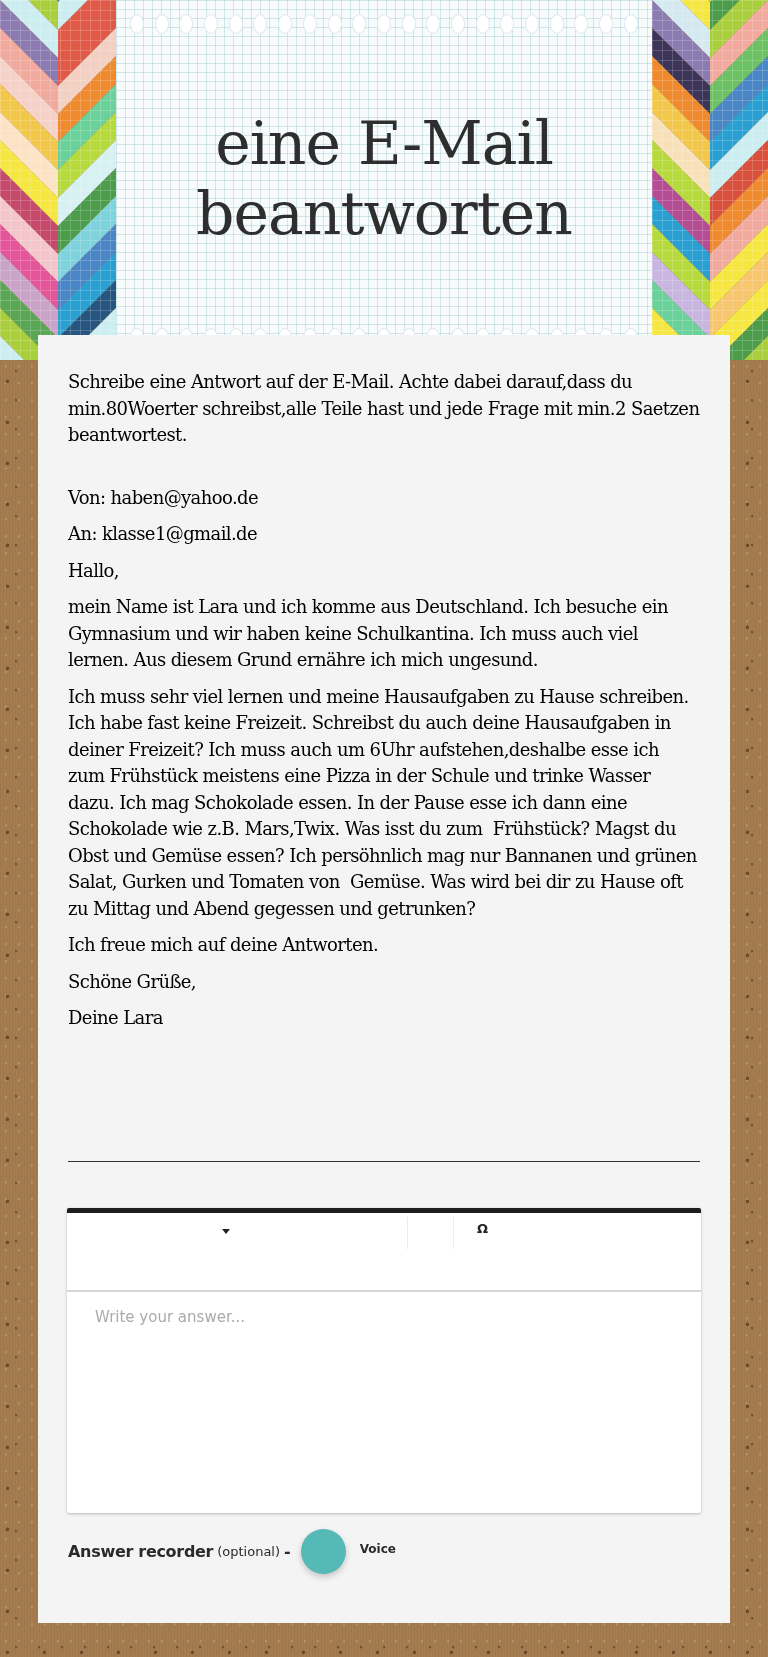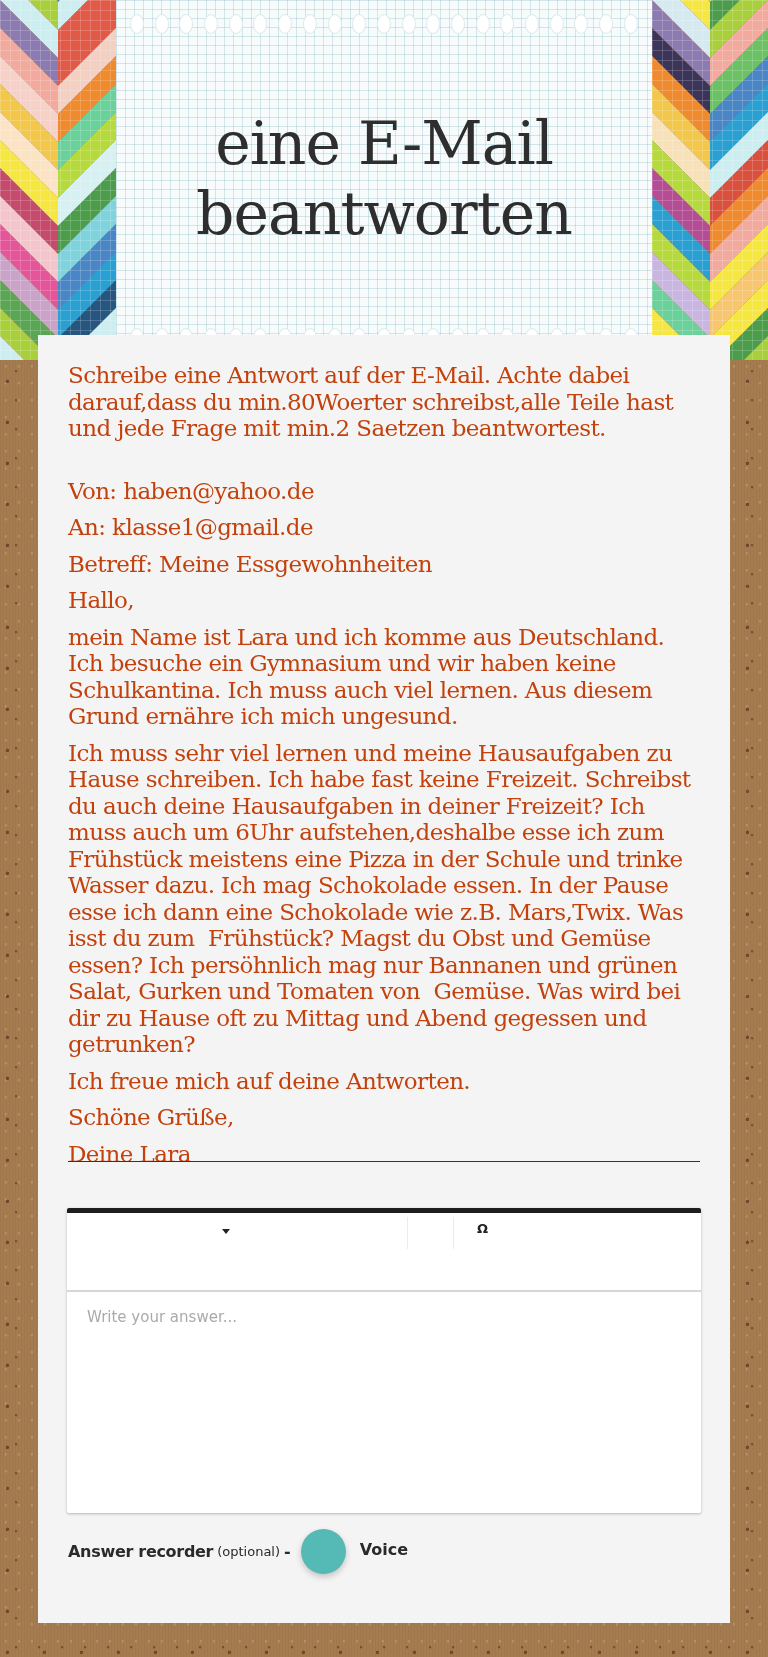--- a/index.html
+++ b/index.html
@@ -43,22 +43,22 @@
     position: absolute; left: 116px; width: 536px; top: 108px; text-align: center;
     font-family: "DejaVu Serif", serif; font-size: 60px; line-height: 70px;
     color: #2e2e2e; letter-spacing: -1px; margin: 0; font-weight: normal;
   }
   
   .card {
     position: absolute; left: 38px; top: 335px; width: 692px; height: 1288px;
     background: #f4f4f4;
   }
   .content {
-    position: absolute; left: 30px; top: 27px; width: 632px;
-    font-family: "DejaVu Serif", serif; font-size: 23px; color: #c2410c;
+    position: absolute; left: 30px; top: 34px; width: 632px;
+    font-family: "DejaVu Serif", serif; font-size: 18px; color: #000000;
     letter-spacing: -0.6px;
   }
   .content p { margin: 0 0 10px 0; line-height: 26.5px; }
   .content p.instructions { margin-bottom: 36px; }
   .rule { position: absolute; left: 30px; top: 826px; width: 632px; height: 1px; background: #333; }
   
   .editor {
     position: absolute; left: 29px; top: 873px; width: 634px; height: 300px;
     background: #fff; box-shadow: 0 1px 3px rgba(0,0,0,0.25);
     border-top: 5px solid #1e1e1e; border-radius: 2px;
@@ -66,31 +66,31 @@
   .toolbar { position: relative; height: 77px; border-bottom: 2px solid #d6d6d6; }
   .tb-dropdown { position: absolute; left: 0; top: 0; width: 340px; height: 36px; }
   .caret { position: absolute; left: 155px; top: 16px; width: 0; height: 0;
     border-left: 4px solid transparent; border-right: 4px solid transparent; border-top: 5px solid #222; }
   .tb-div { position: absolute; top: 4px; width: 1px; height: 32px; background: #ececec; }
   .tb-div.d1 { left: 340px; }
   .tb-div.d2 { left: 386px; }
   .omega { position: absolute; left: 410px; top: 8px; font-family: "DejaVu Sans", sans-serif;
     font-weight: bold; font-size: 13px; color: #222; }
   .answer { position: absolute; left: 0; top: 79px; right: 0; bottom: 0; border: none; outline: none;
-    resize: none; padding: 16px 20px; box-sizing: border-box; background: transparent;
+    resize: none; padding: 16px 28px; box-sizing: border-box; background: transparent;
     font-family: "DejaVu Sans", sans-serif; font-size: 15px; color: #333; }
   .answer::placeholder { color: #aaa; }
   
   .recorder { position: absolute; left: 30px; top: 1193px; height: 46px; display: flex; align-items: center; }
   .rec-label { font-family: "DejaVu Sans", sans-serif; font-weight: bold; font-size: 16px; color: #2a2a2a; letter-spacing: -0.3px; }
   .rec-optional { font-family: "DejaVu Sans", sans-serif; font-weight: normal; font-size: 13px; color: #2a2a2a; margin-left: 4px; }
   .rec-dash { font-family: "DejaVu Sans", sans-serif; font-weight: bold; font-size: 16px; color: #2a2a2a; margin-left: 4px; }
   .rec-btn { width: 45px; height: 45px; border-radius: 50%; background: #55b9b6; margin-left: 10px;
     box-shadow: 0 3px 6px rgba(0,0,0,0.2); cursor: pointer; }
-  .rec-voice { font-family: "DejaVu Sans", sans-serif; font-weight: bold; font-size: 16px; color: #2a2a2a; margin-left: 14px; margin-top: -4px; }
+  .rec-voice { font-family: "DejaVu Sans", sans-serif; font-weight: bold; font-size: 12px; color: #2a2a2a; margin-left: 14px; margin-top: -4px; }
 </style>
 </head>
 <body>
 
 <div class="banner">
   <div class="stripes left">
     <svg class="stripe-col a" width="58" height="360" id="sLa">
         <polygon points="0,-84 58,-26 58,2 0,-56" fill="#5aa655"></polygon>
         <polygon points="0,-56 58,2 58,30 0,-28" fill="#a9cf3c"></polygon>
         <polygon points="0,-28 58,30 58,58 0,0" fill="#cdeef0"></polygon>
@@ -235,21 +235,20 @@
     <span>eine E-Mail</span><br>
     <span>beantworten</span>
   </h1>
 </div>
 
 <div class="card">
   <div class="content">
     <p class="instructions">Schreibe eine Antwort auf der E-Mail. Achte dabei darauf,dass du min.80Woerter schreibst,alle Teile hast und jede Frage mit min.2 Saetzen beantwortest.</p>
     <p>Von: haben@yahoo.de</p>
     <p>An: klasse1@gmail.de</p>
-    <p>Betreff: Meine Essgewohnheiten</p>
     <p>Hallo,</p>
     <p>mein Name ist Lara und ich komme aus Deutschland. Ich besuche ein Gymnasium und wir haben keine Schulkantina. Ich muss auch viel lernen. Aus diesem Grund ernähre ich mich ungesund.</p>
     <p style="white-space: pre-wrap;">Ich muss sehr viel lernen und meine Hausaufgaben zu Hause schreiben. Ich habe fast keine Freizeit. Schreibst du auch deine Hausaufgaben in deiner Freizeit? Ich muss auch um 6Uhr aufstehen,deshalbe esse ich zum Frühstück meistens eine Pizza in der Schule und trinke Wasser dazu. Ich mag Schokolade essen. In der Pause esse ich dann eine Schokolade wie z.B. Mars,Twix. Was isst du zum  Frühstück? Magst du Obst und Gemüse essen? Ich persöhnlich mag nur Bannanen und grünen Salat, Gurken und Tomaten von  Gemüse. Was wird bei dir zu Hause oft zu Mittag und Abend gegessen und getrunken?</p>
     <p>Ich freue mich auf deine Antworten.</p>
     <p>Schöne Grüße,</p>
     <p>Deine Lara</p>
   </div>
   <div class="rule"></div>
 
   <div class="editor">

